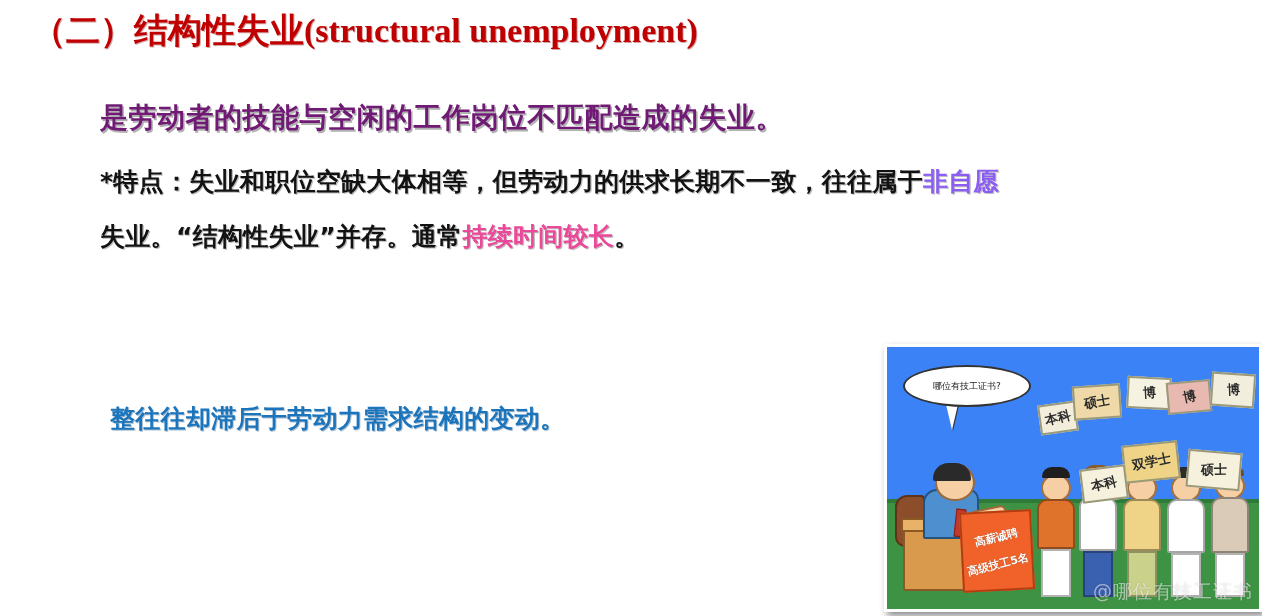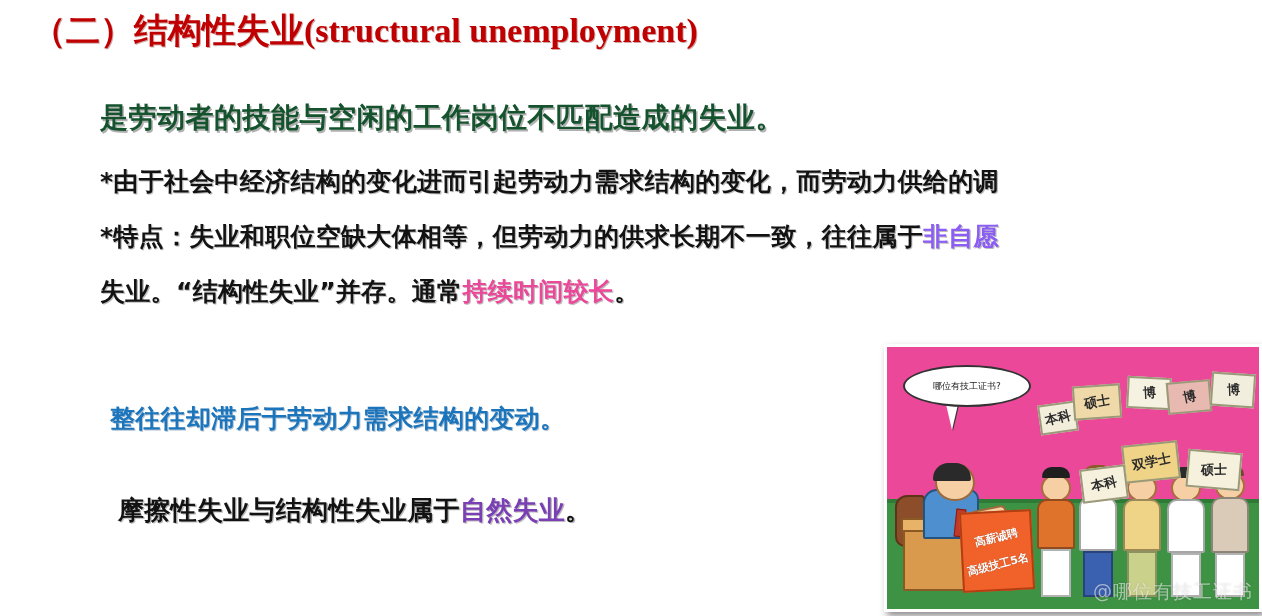--- a/index.html
+++ b/index.html
@@ -41,21 +41,21 @@
   
   .body-block {
     position: absolute;
     left: 100px;
     top: 96px;
     width: 1150px;
   }
   .lead {
     font-size: 28px;
     font-weight: bold;
-    color: #14532d;
+    color: #701a75;
     line-height: 44px;
     letter-spacing: 0.5px;
     text-shadow: 1.5px 1.5px 0 rgba(80,80,80,0.45);
     margin-bottom: 14px;
   }
   .para-line {
     font-size: 25px;
     font-weight: bold;
     color: #121212;
     line-height: 55px;
@@ -98,21 +98,21 @@
     width: 372px;
     height: 262px;
     background: #ffffff;
     border: 3px solid #ffffff;
     box-shadow: 3px 4px 7px rgba(0,0,0,0.45);
     overflow: hidden;
   }
   .cartoon-inner {
     position: absolute;
     inset: 0;
-    background: #ec4899;
+    background: #3b82f6;
     overflow: hidden;
   }
   .ground {
     position: absolute;
     left: 0; right: 0; bottom: 0;
     height: 42%;
     background: #3E9244;
   }
   .ground:after {
     content: "";
@@ -324,30 +324,28 @@
 <div class="slide">
 
   <div class="title">
     <span>（二）</span><span>结构性失业</span><span class="en">(structural unemployment)</span>
   </div>
 
   <div class="body-block">
 
     <div class="lead">是劳动者的技能与空闲的工作岗位不匹配造成的失业。</div>
 
-    <div class="para-line">*由于社会中经济结构的变化进而引起劳动力需求结构的变化，而劳动力供给的调</div>
 
     <div class="para-line"><span>*特点：失业和职位空缺大体相等，但劳动力的供求长期不一致，往往属于</span><span class="hl-yellow">非自愿</span></div>
 
     <div class="para-line"><span>失业。“结构性失业”并存。通常</span><span class="hl-red">持续时间较长</span><span>。</span></div>
   </div>
 
   <div class="blue-line">整往往却滞后于劳动力需求结构的变动。</div>
 
-  <div class="final-line"><span>摩擦性失业与结构性失业属于</span><span class="hl-purple">自然失业</span><span>。</span></div>
 
   <div class="cartoon">
     <div class="cartoon-inner">
 
       <div class="ground"></div>
 
       <div class="bubble-tail"></div>
       <div class="bubble">
         <span>哪位有技工证书?</span>
       </div>

